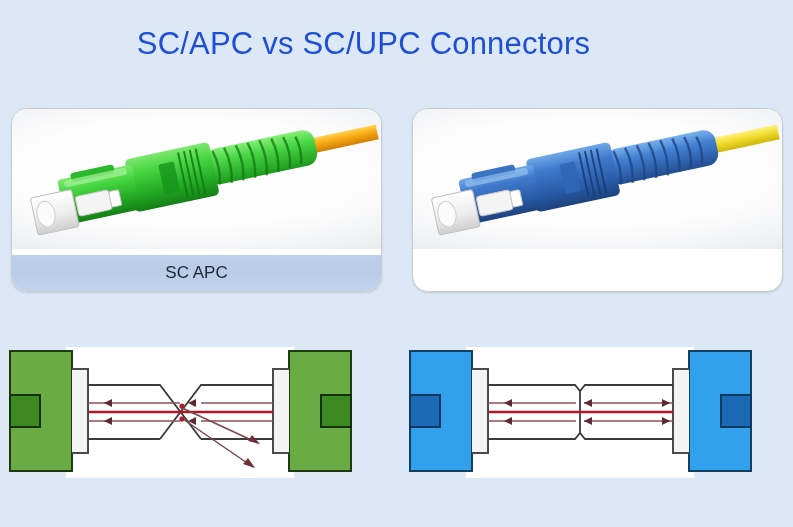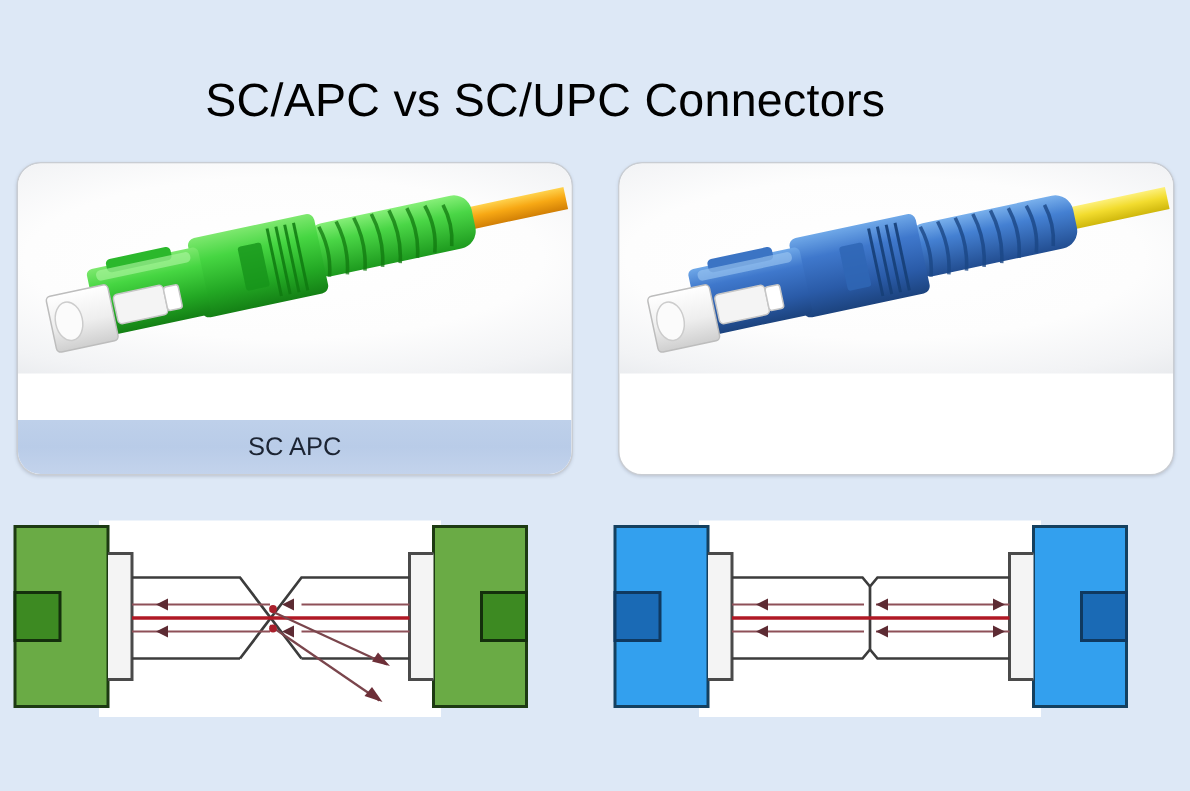--- a/index.html
+++ b/index.html
@@ -18,31 +18,30 @@
   
   .page-title {
     position: absolute;
     left: 0;
     top: 26px;
     width: 727px;
     text-align: center;
     font-size: 31px;
     font-weight: 400;
     letter-spacing: 0.2px;
-    color: #000000;
+    color: #1d4ed8;
     font-family: "Liberation Sans", sans-serif;
-    margin-top: 23px;
   }
 
   
   .card {
     position: absolute;
     top: 108px;
     width: 371px;
-    height: 209px;
+    height: 184px;
     background: #ffffff;
     border: 1px solid #c9cdd3;
     border-radius: 16px;
     box-shadow: 0 1px 2px rgba(110,120,140,0.25);
     overflow: hidden;
     box-sizing: border-box;
   }
   #card-apc { left: 11px; }
   #card-upc { left: 412px; }
 

